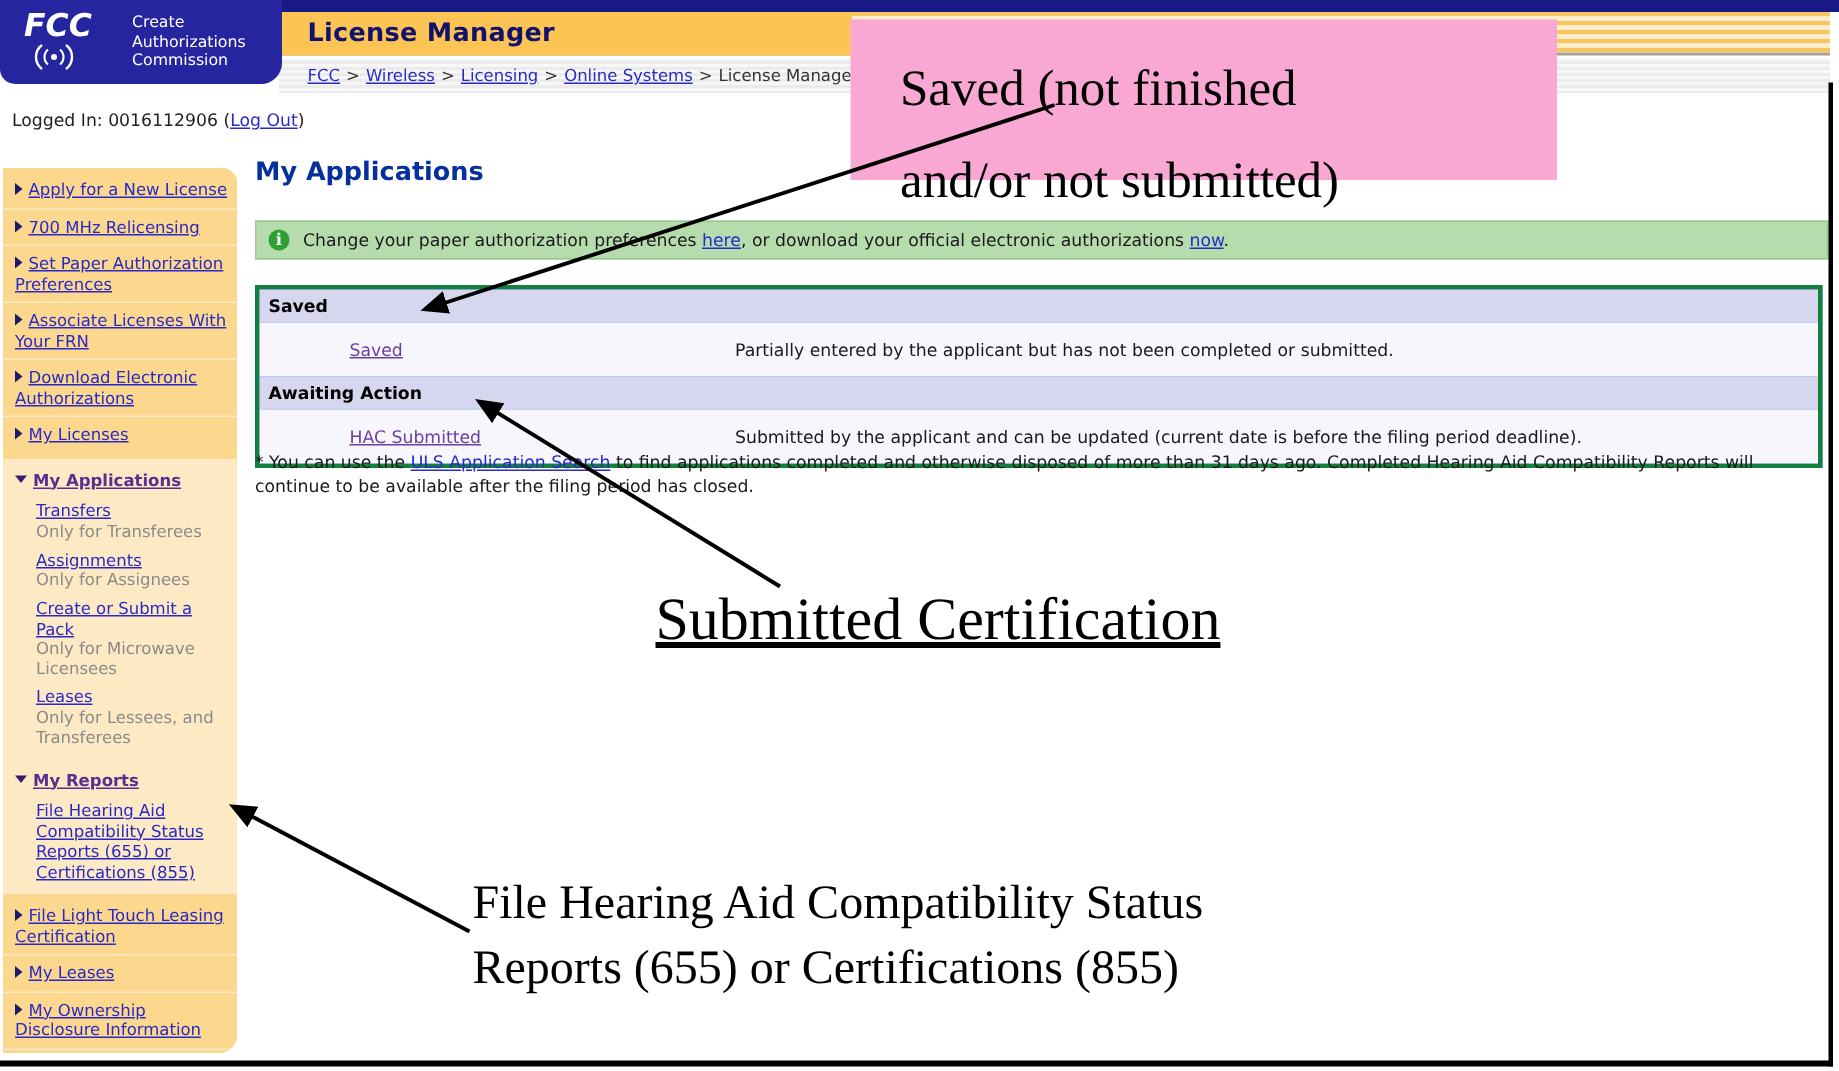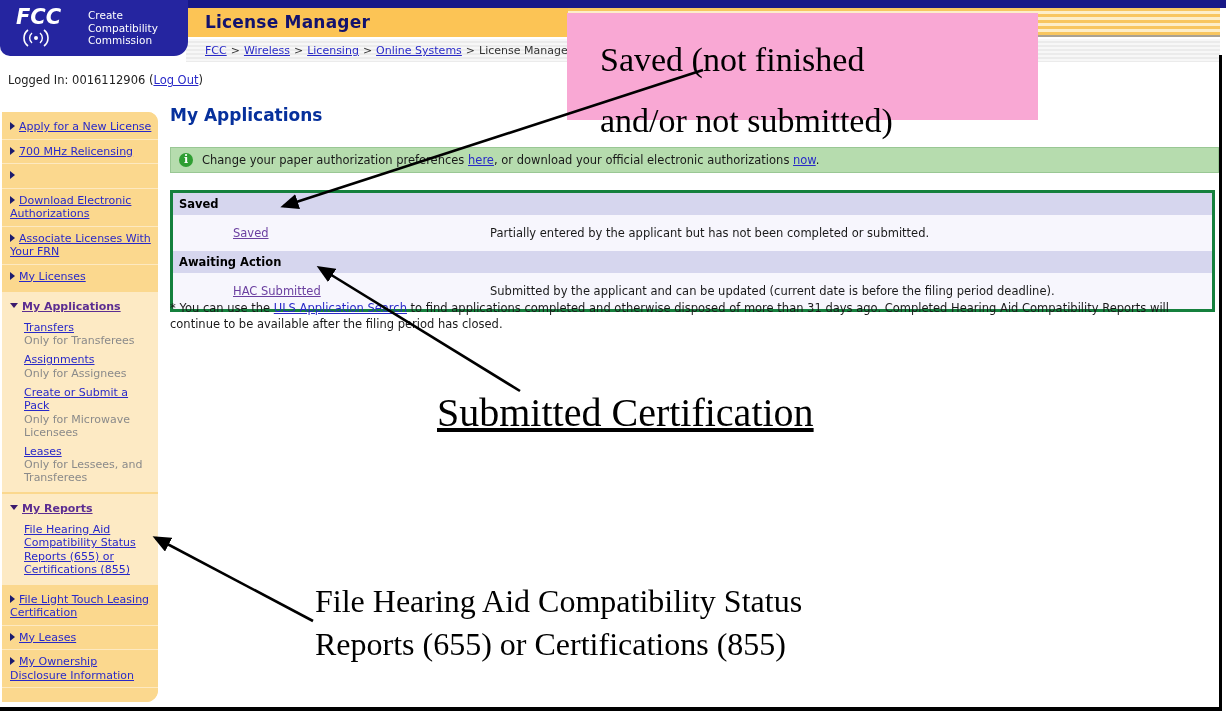--- a/index.html
+++ b/index.html
@@ -132,46 +132,46 @@
   <svg width="86" height="54">
     <text x="16" y="24" font-size="21" font-style="italic" font-weight="bold" fill="#ffffff" font-family="DejaVu Sans, sans-serif">FCC</text>
     <path d="M28 30 a10 10 0 0 0 0 16" stroke="#fff" stroke-width="1.6" fill="none"></path>
     <path d="M32 33 a6.5 6.5 0 0 0 0 10" stroke="#fff" stroke-width="1.4" fill="none"></path>
     <path d="M44 30 a10 10 0 0 1 0 16" stroke="#fff" stroke-width="1.6" fill="none"></path>
     <path d="M40 33 a6.5 6.5 0 0 1 0 10" stroke="#fff" stroke-width="1.4" fill="none"></path>
     <circle cx="36" cy="38" r="2" fill="#fff"></circle>
   </svg>
   <div class="logo-org">
     <div>Create</div>
-    <div>Compatibility</div>
+    <div>Authorizations</div>
     <div>Commission</div>
   </div>
 </div>
 
 <div class="login">
   <span>Logged In: </span><span>0016112906</span>
   <span>(</span><a>Log Out</a><span>)</span>
 </div>
 
 <nav class="sidebar">
   <div class="sb-group">
     <div class="sb-item">
       <span class="tri-r"></span><a class="sb-link">Apply for a New License</a>
     </div>
     <div class="sb-item">
       <span class="tri-r"></span><a class="sb-link">700 MHz Relicensing</a>
     </div>
     <div class="sb-item">
-      <span class="tri-r"></span>
+      <span class="tri-r"></span><a class="sb-link">Set Paper Authorization Preferences</a>
+    </div>
+    <div class="sb-item">
+      <span class="tri-r"></span><a class="sb-link">Associate Licenses With Your FRN</a>
     </div>
     <div class="sb-item">
       <span class="tri-r"></span><a class="sb-link">Download Electronic Authorizations</a>
-    </div>
-    <div class="sb-item">
-      <span class="tri-r"></span><a class="sb-link">Associate Licenses With Your FRN</a>
     </div>
     <div class="sb-item">
       <span class="tri-r"></span><a class="sb-link">My Licenses</a>
     </div>
   </div>
 
   <div class="sb-group light">
     <div class="sb-item">
       <span class="tri-d"></span><a class="sb-link visited">My Applications</a>
     </div>

